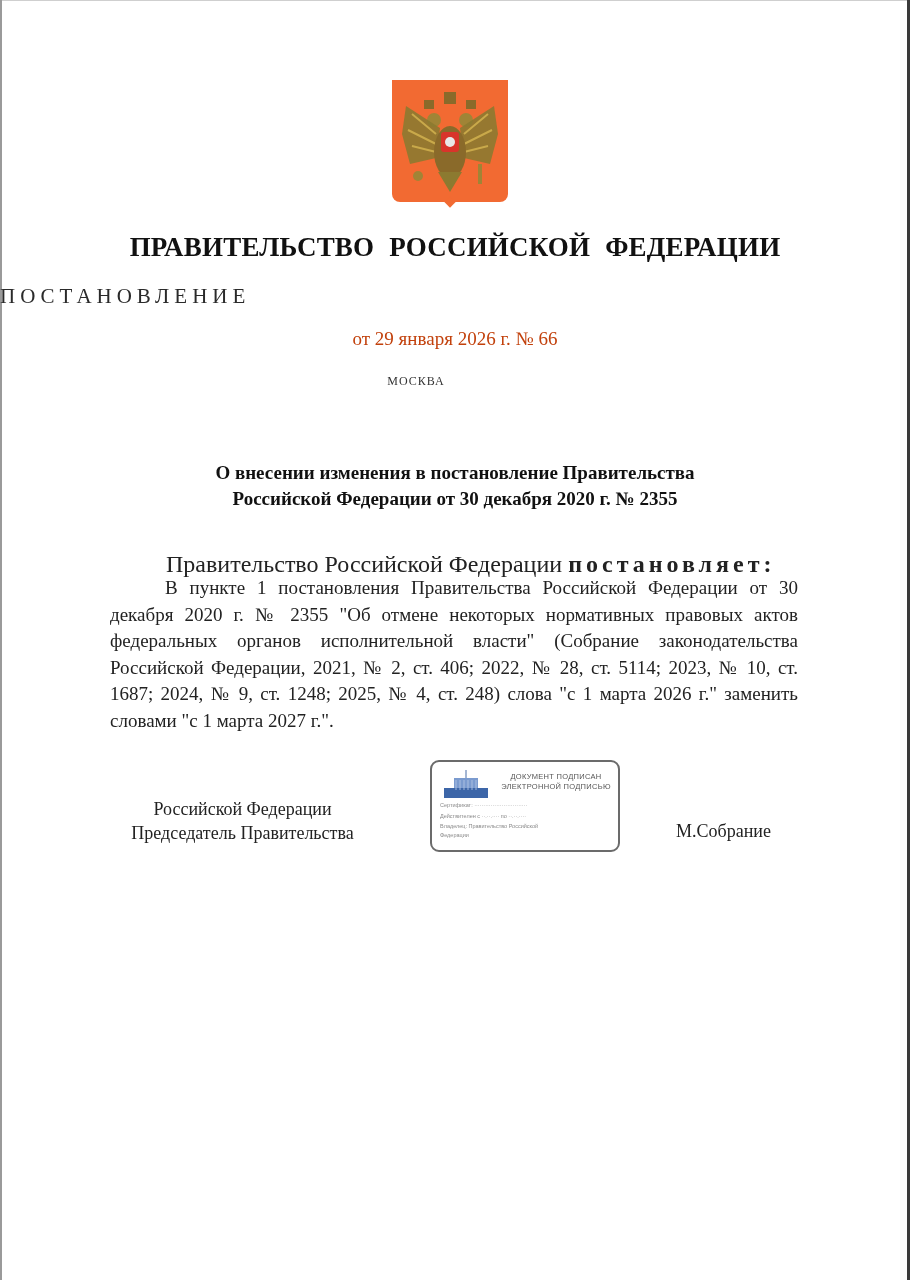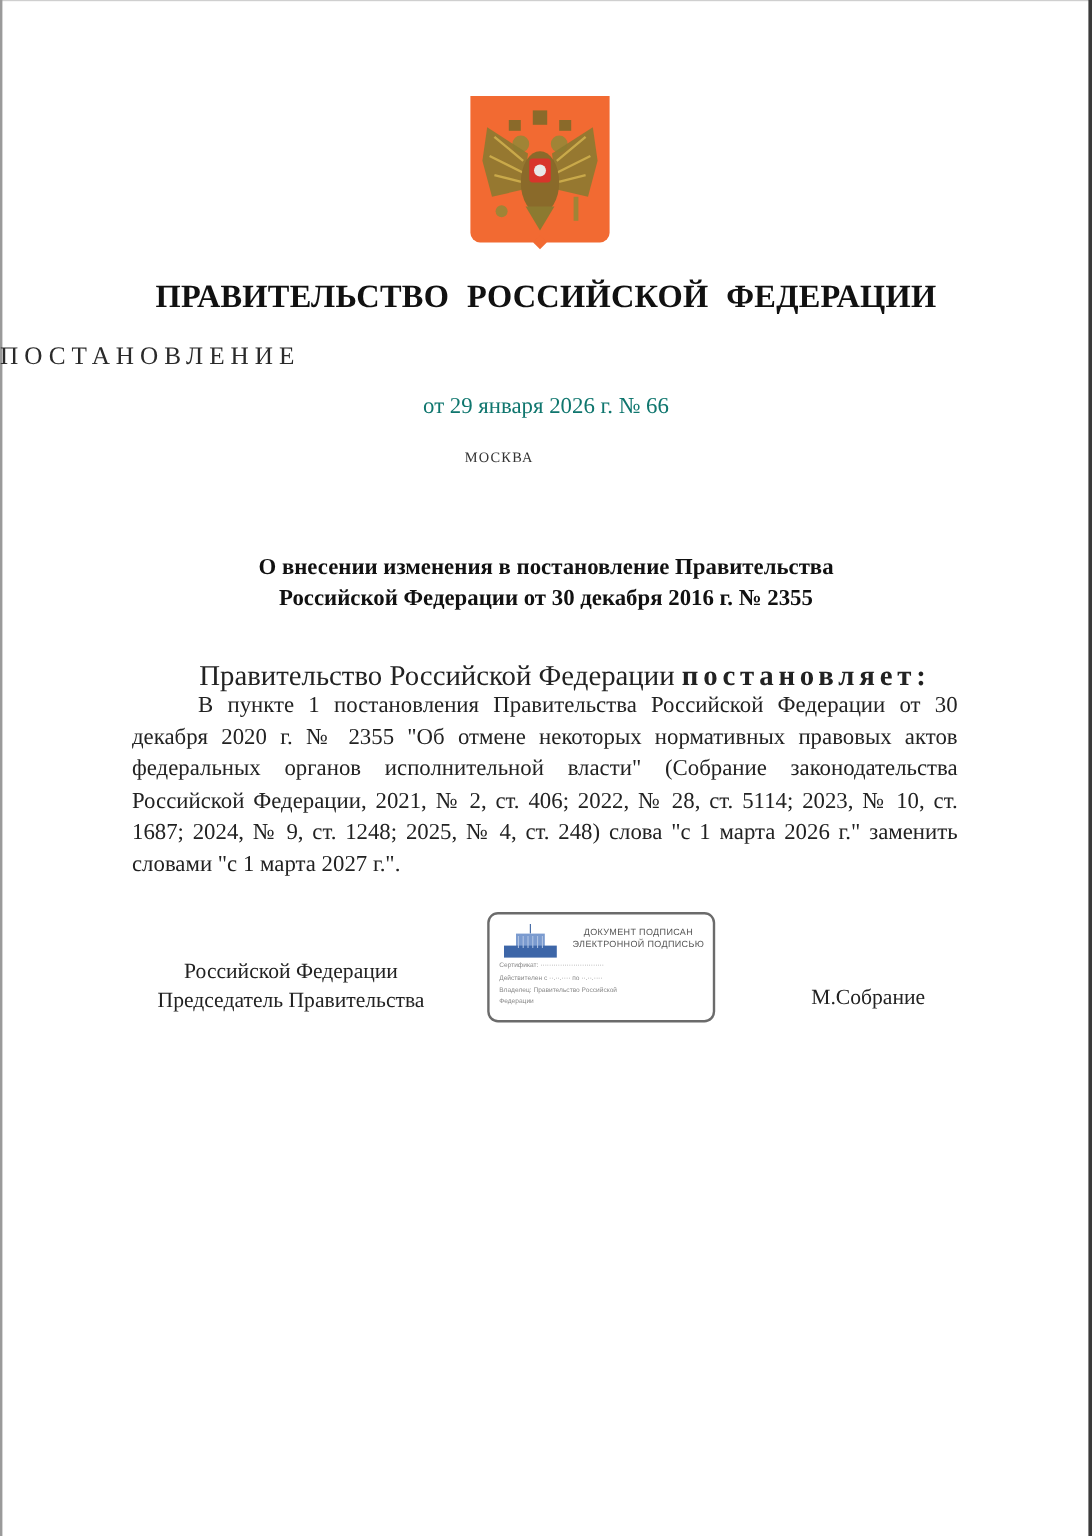--- a/index.html
+++ b/index.html
@@ -21,21 +21,21 @@
   .gov-title {
     position:absolute; left:0; width:910px; top:232px; text-align:center;
     font-weight:bold; font-size:27px; letter-spacing:0.2px; word-spacing:8px; color:#111;
   }
   .doc-type {
     position:absolute; left:0; width:910px; top:284px; 
     font-size:21px; letter-spacing:5px; color:#2a2a2a;
   }
   .doc-date {
     position:absolute; left:0; width:910px; top:328px; text-align:center;
-    font-size:19px; color:#0f766e;
+    font-size:19px; color:#c2410c;
   }
   .doc-city {
     position:absolute; left:0; width:832px; top:374px; text-align:center;
     font-size:12px; letter-spacing:1px; color:#333;
   }
   .doc-heading {
     position:absolute; left:0; width:910px; top:460px; text-align:center;
     font-weight:bold; font-size:19px; line-height:26px; color:#111;
   }
   .preamble {
@@ -47,21 +47,21 @@
     font-size:19px; line-height:26.5px; text-align:justify; text-indent:55px; color:#222;
   }
   .sign-title {
     position:absolute; left:110px; top:797px; width:265px; text-align:center;
     font-size:18px; line-height:24px; color:#222;
   }
   .sign-name {
     position:absolute; left:676px; top:821px; font-size:18px; color:#222;
   }
   .stamp {
-    position:absolute; left:406px; top:760px; width:190px; height:92px;
+    position:absolute; left:430px; top:760px; width:190px; height:92px;
     border:2px solid #6b6b6b; border-radius:9px; background:#fff; box-sizing:border-box;
   }
   .stamp-building { position:absolute; left:10px; top:8px; }
   .stamp-head {
     position:absolute; left:64px; top:10px; width:120px; text-align:center;
     font-family:"Liberation Sans", sans-serif; font-size:7.5px; line-height:10px; color:#555; letter-spacing:0.3px;
   }
   .stamp-line {
     position:absolute; left:8px; font-family:"Liberation Sans", sans-serif; font-size:5.5px; color:#8a8a8a; white-space:nowrap;
   }
@@ -101,21 +101,21 @@
 </div>
 <div class="emblem-tip"></div>
 
 <div class="gov-title">ПРАВИТЕЛЬСТВО  РОССИЙСКОЙ  ФЕДЕРАЦИИ</div>
 <div class="doc-type">ПОСТАНОВЛЕНИЕ</div>
 <div class="doc-date">от 29 января 2026 г. № 66</div>
 <div class="doc-city">МОСКВА</div>
 
 <div class="doc-heading">
   <div>О внесении изменения в постановление Правительства</div>
-  <div>Российской Федерации от 30 декабря 2016 г. № 2355</div>
+  <div>Российской Федерации от 30 декабря 2020 г. № 2355</div>
 </div>
 
 <div class="preamble">
   <span>Правительство Российской Федерации </span><span class="spaced">постановляет:</span>
 </div>
 
 <div class="body-text">В пункте 1 постановления Правительства Российской Федерации от 30 декабря 2020 г. № 2355 "Об отмене некоторых нормативных правовых актов федеральных органов исполнительной власти" (Собрание законодательства Российской Федерации, 2021, № 2, ст. 406; 2022, № 28, ст. 5114; 2023, № 10, ст. 1687; 2024, № 9, ст. 1248; 2025, № 4, ст. 248) слова "с 1 марта 2026 г." заменить словами "с 1 марта 2027 г.".</div>
 
 <div class="sign-title">
   <div>Российской Федерации</div>

